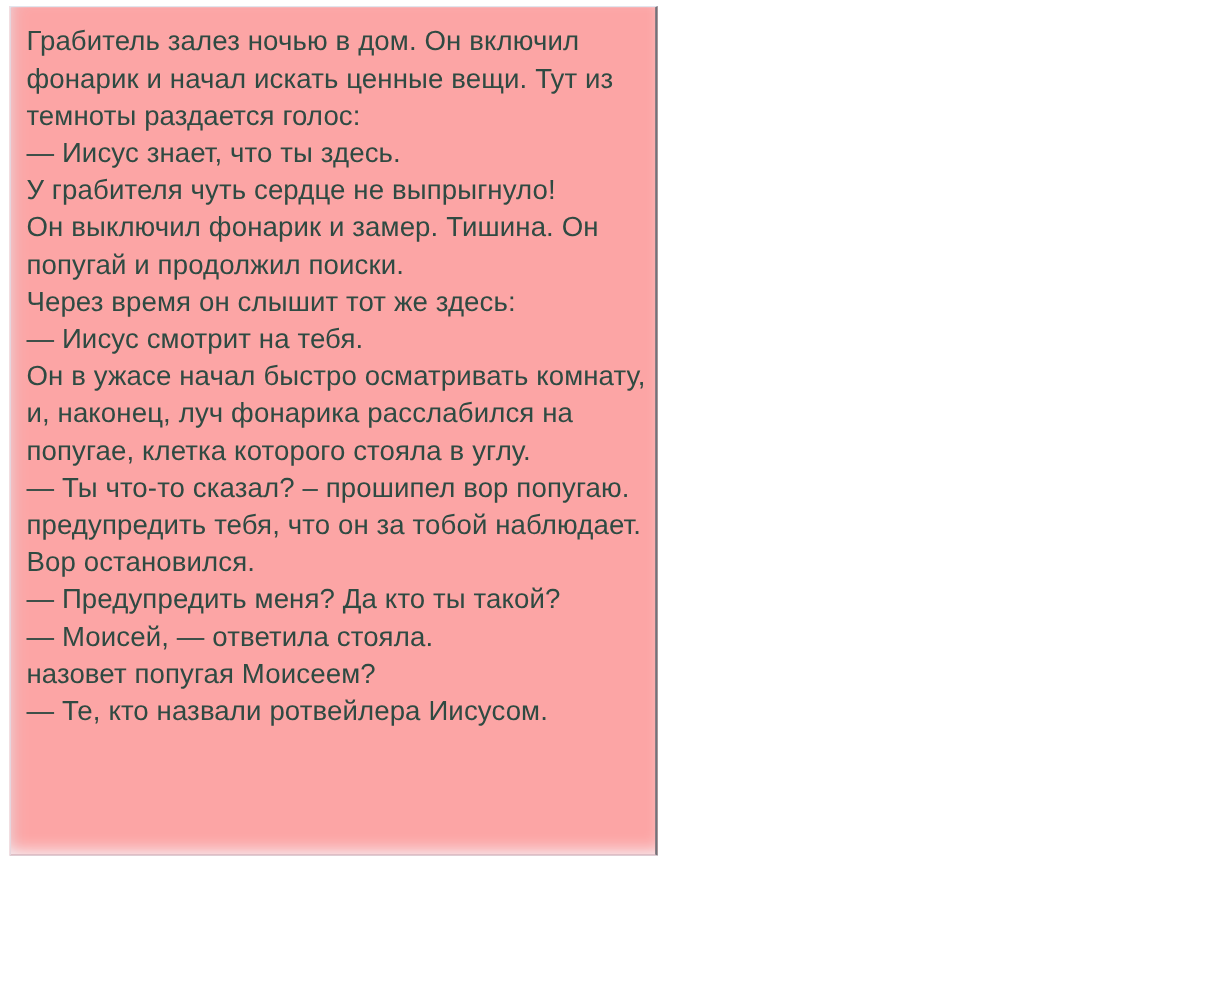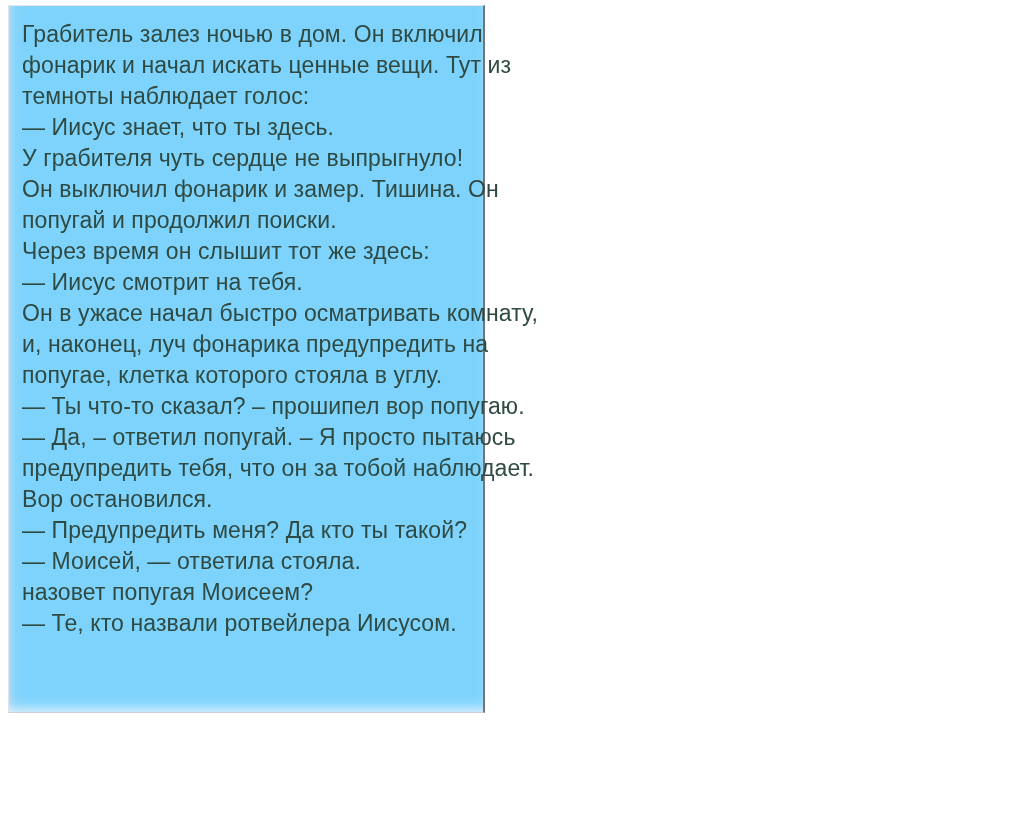--- a/index.html
+++ b/index.html
@@ -11,24 +11,24 @@
     height: 832px;
     background: #ffffff;
     position: relative;
     overflow: hidden;
     font-family: "Liberation Sans", "DejaVu Sans", sans-serif;
   }
   .text-card {
     position: absolute;
     left: 8px;
     top: 5px;
-    width: 477px;
+    width: 540px;
     height: 708px;
     box-sizing: border-box;
-    background: #7dd3fc;
+    background: #fca5a5;
     border-top: 1px solid #e2e5ee;
     border-left: 1px solid #e0e3ec;
     border-bottom: 1px solid #ccd0db;
     border-right: 2px solid #70747b;
     box-shadow: inset 0 -10px 14px -8px #f6f7fc, inset 10px 0 18px -14px #dde0ea;
   }
   .story {
     padding: 13px 14px 0 13px;
     color: #2f4a42;
     font-size: 23px;
@@ -40,32 +40,31 @@
     white-space: nowrap;
   }
 </style>
 </head>
 <body>
 
 <div class="text-card">
   <div class="story">
     <div class="story-line">Грабитель залез ночью в дом. Он включил</div>
     <div class="story-line">фонарик и начал искать ценные вещи. Тут из</div>
-    <div class="story-line">темноты наблюдает голос:</div>
+    <div class="story-line">темноты раздается голос:</div>
     <div class="story-line">— Иисус знает, что ты здесь.</div>
     <div class="story-line">У грабителя чуть сердце не выпрыгнуло!</div>
     <div class="story-line">Он выключил фонарик и замер. Тишина. Он</div>
     <div class="story-line">попугай и продолжил поиски.</div>
     <div class="story-line">Через время он слышит тот же здесь:</div>
     <div class="story-line">— Иисус смотрит на тебя.</div>
     <div class="story-line">Он в ужасе начал быстро осматривать комнату,</div>
-    <div class="story-line">и, наконец, луч фонарика предупредить на</div>
+    <div class="story-line">и, наконец, луч фонарика расслабился на</div>
     <div class="story-line">попугае, клетка которого стояла в углу.</div>
     <div class="story-line">— Ты что-то сказал? – прошипел вор попугаю.</div>
-    <div class="story-line">— Да, – ответил попугай. – Я просто пытаюсь</div>
     <div class="story-line">предупредить тебя, что он за тобой наблюдает.</div>
     <div class="story-line">Вор остановился.</div>
     <div class="story-line">— Предупредить меня? Да кто ты такой?</div>
     <div class="story-line">— Моисей, — ответила стояла.</div>
     <div class="story-line">назовет попугая Моисеем?</div>
     <div class="story-line">— Те, кто назвали ротвейлера Иисусом.</div>
   </div>
 </div>
 
 </body></html>

